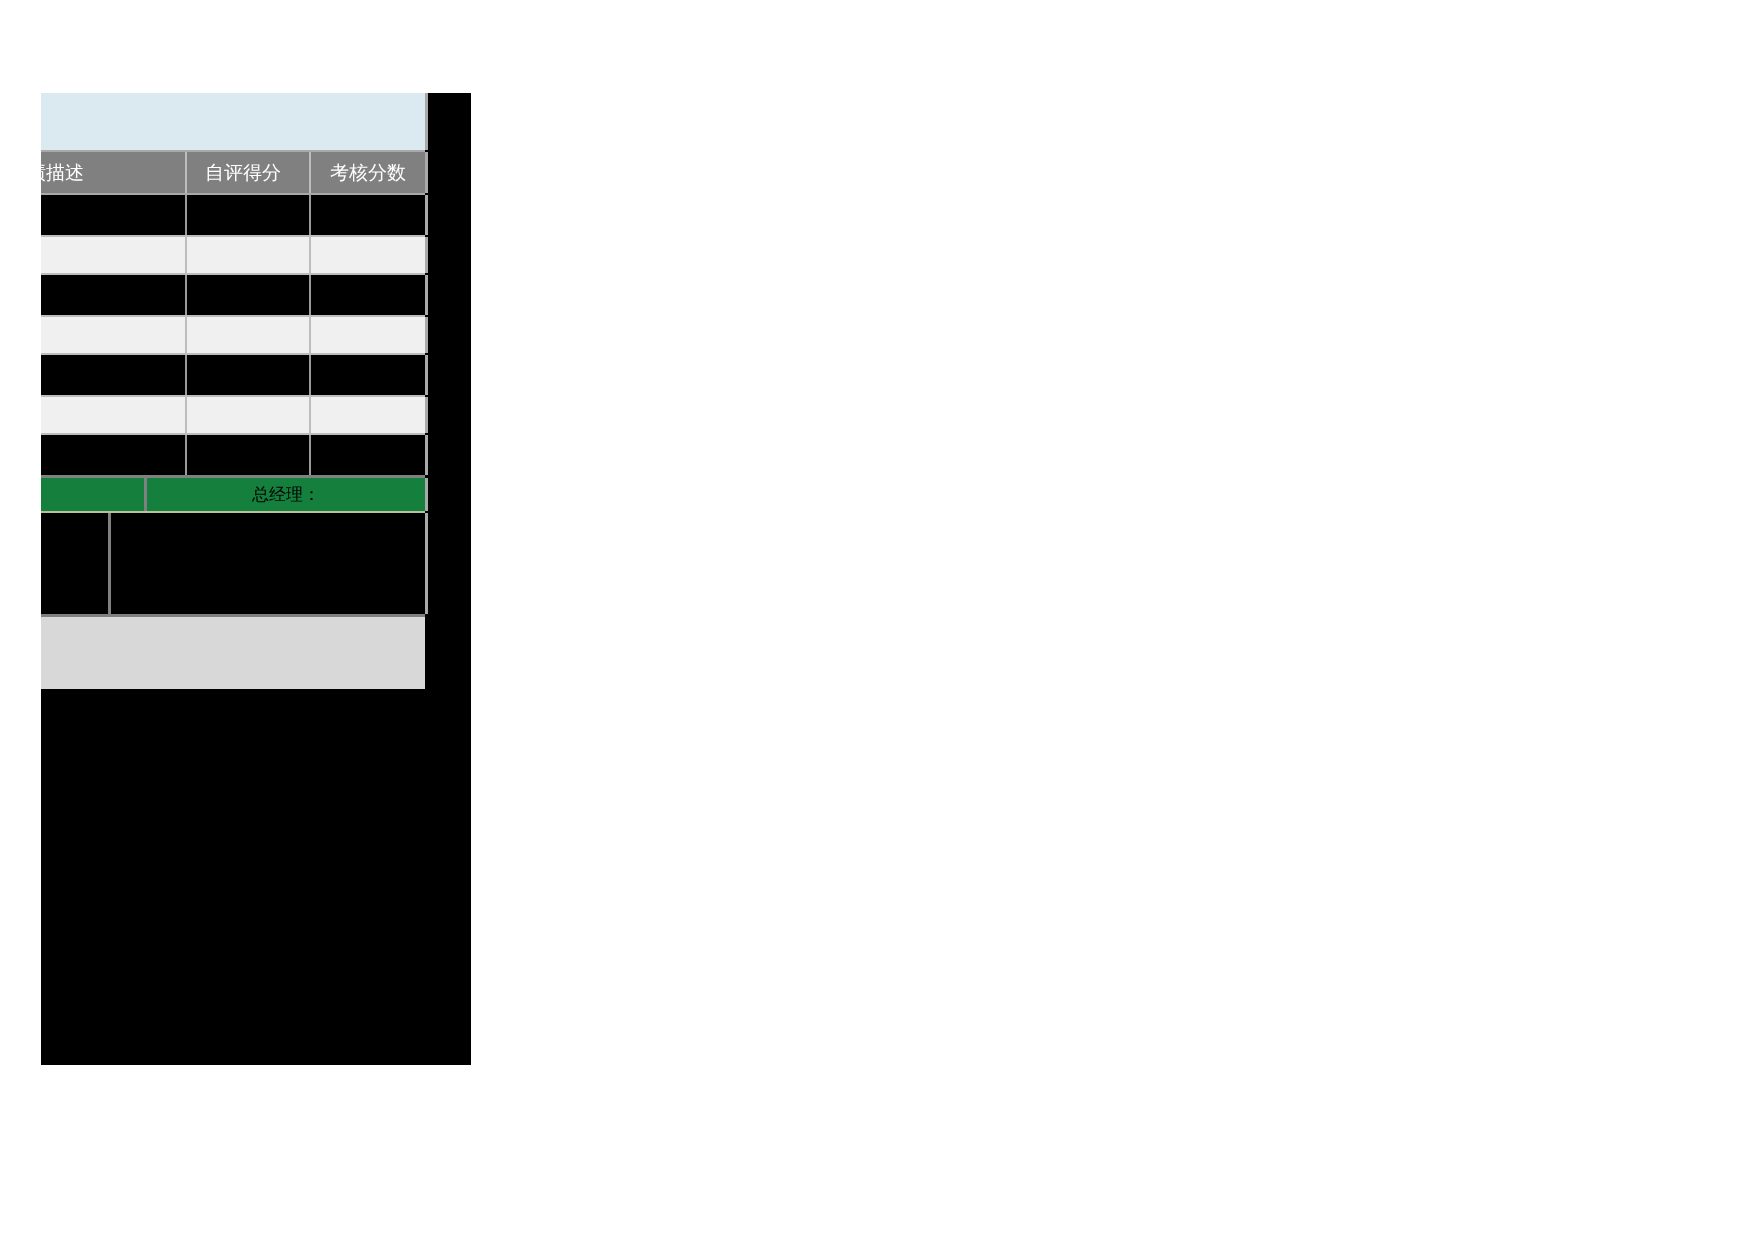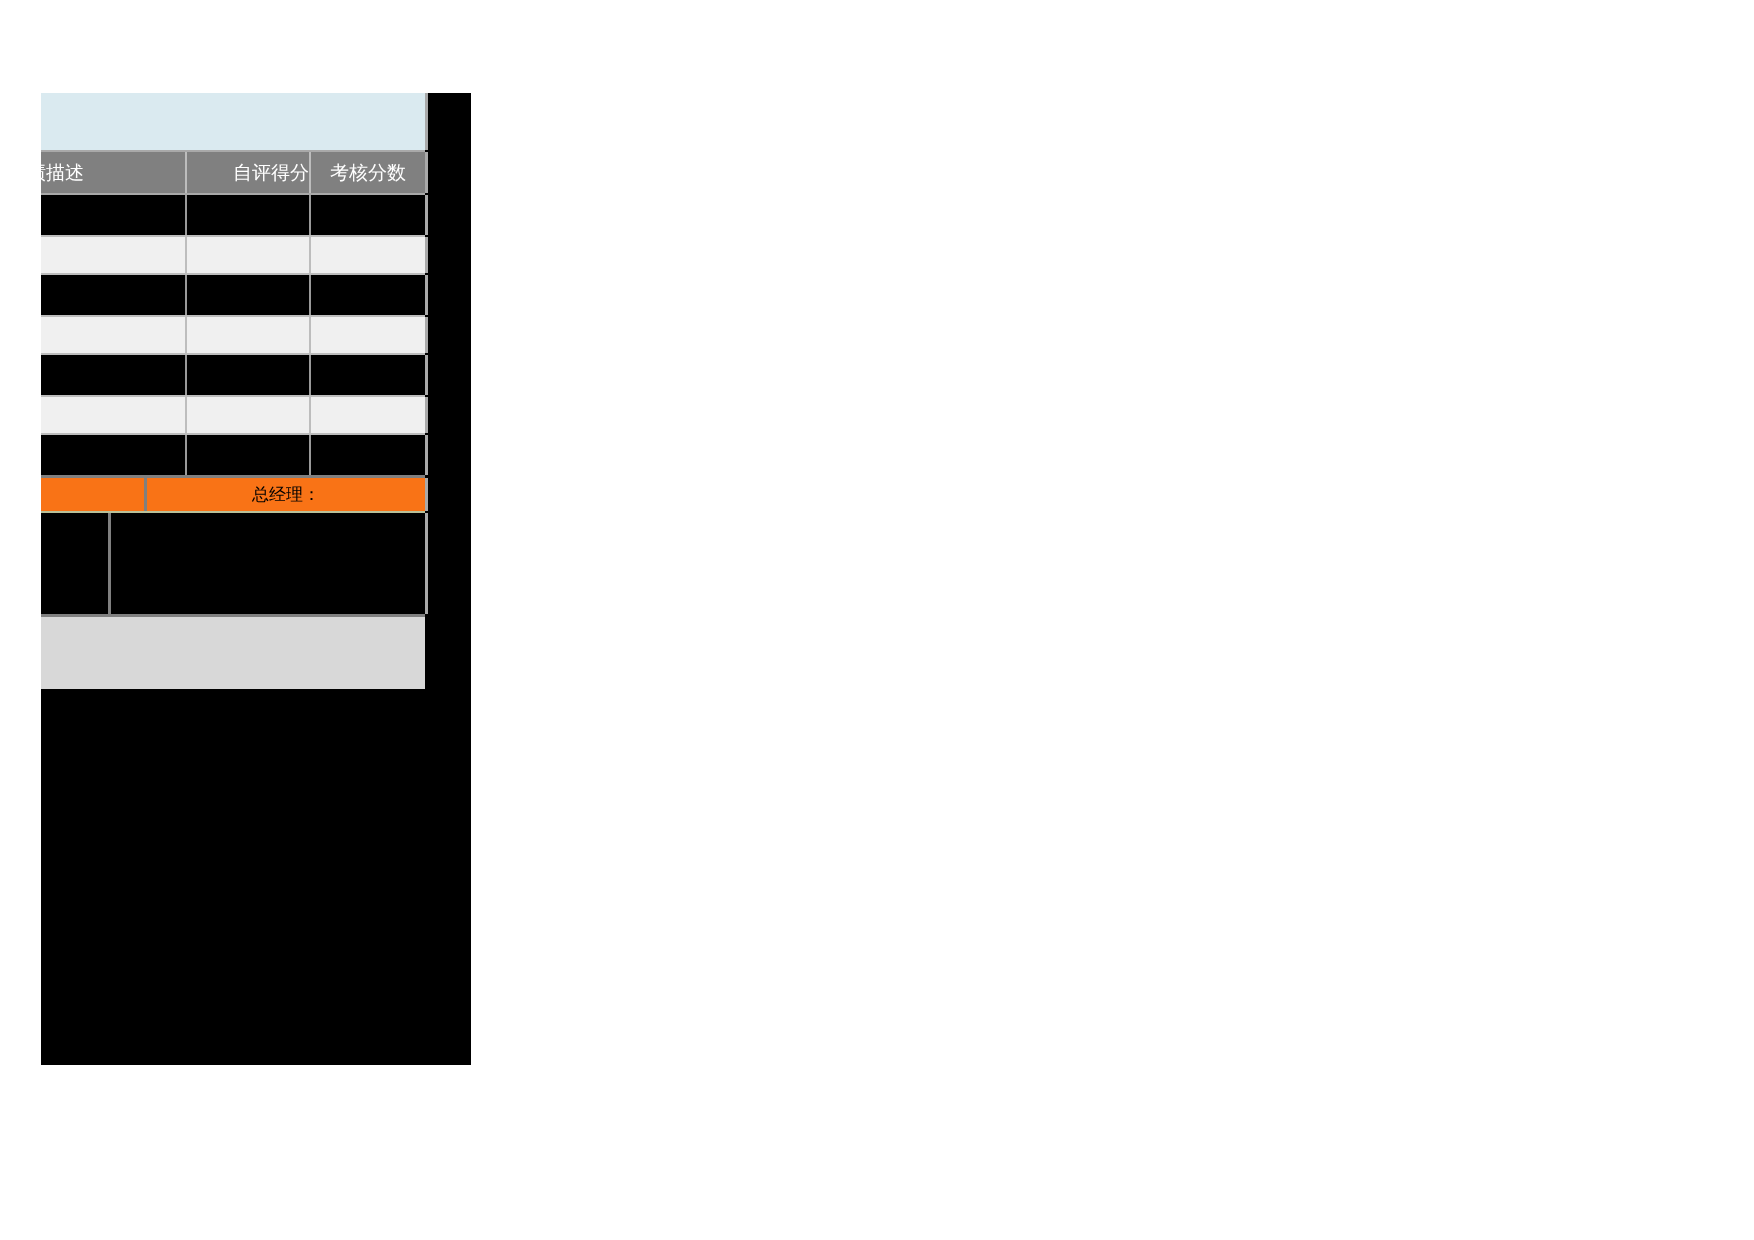--- a/index.html
+++ b/index.html
@@ -65,40 +65,40 @@
     box-sizing: border-box;
   }
   .hc-desc {
     width: 144px;
     justify-content: flex-start;
     padding-left: 0;
     overflow: hidden;
     white-space: nowrap;
   }
   .hc-desc span { margin-left: -14px; }
-  .hc-self  { width: 124px; justify-content: flex-end; border-left: 2px solid #bdbdbd; }
+  .hc-self  { width: 124px; justify-content: flex-start; border-left: 2px solid #bdbdbd; padding-left: 18px; }
   .hc-score { width: 116px; justify-content: center; border-left: 2px solid #bdbdbd; text-align: right; }
 
   
   .data-row {
     height: 40px;
     box-sizing: border-box;
   }
   .data-row.dark  { background: #000000; }
   .data-row.light { background: #f0f0f0; border-bottom: 2px solid #bdbdbd; border-top: 2px solid #bdbdbd;}
   .data-row .cell { box-sizing: border-box; height: 100%; }
   .dc-desc  { width: 144px; }
   .dc-self  { width: 124px; border-left: 2px solid #bdbdbd; }
   .dc-score { width: 116px; border-left: 2px solid #bdbdbd; }
   .data-row.dark .cell { border-left-color: #9a9a9a; }
 
   
   .sign-band {
     height: 38px;
-    background: #f97316;
+    background: #15803d;
     box-sizing: border-box;
     border-top: 3px solid #808080;
     border-bottom: 2px solid #b9c199;
     padding-left: 36px;
   }
   .sign-left {
     width: 70px;
     height: 100%;
     box-sizing: border-box;
     border-right: 3px solid #808080;

